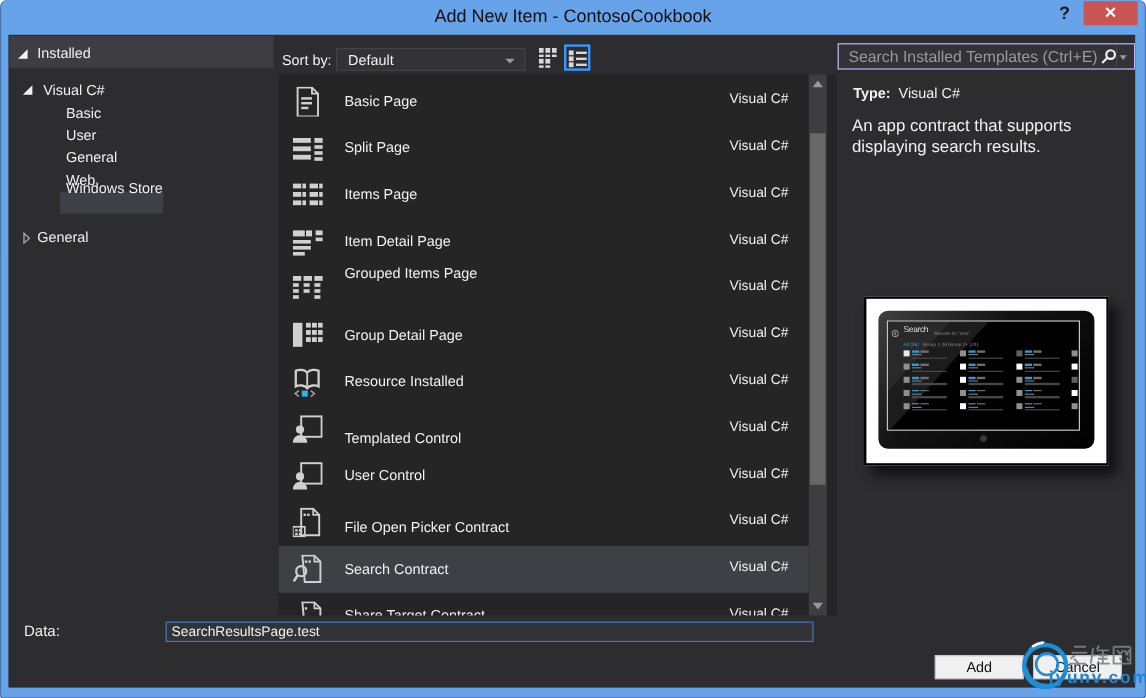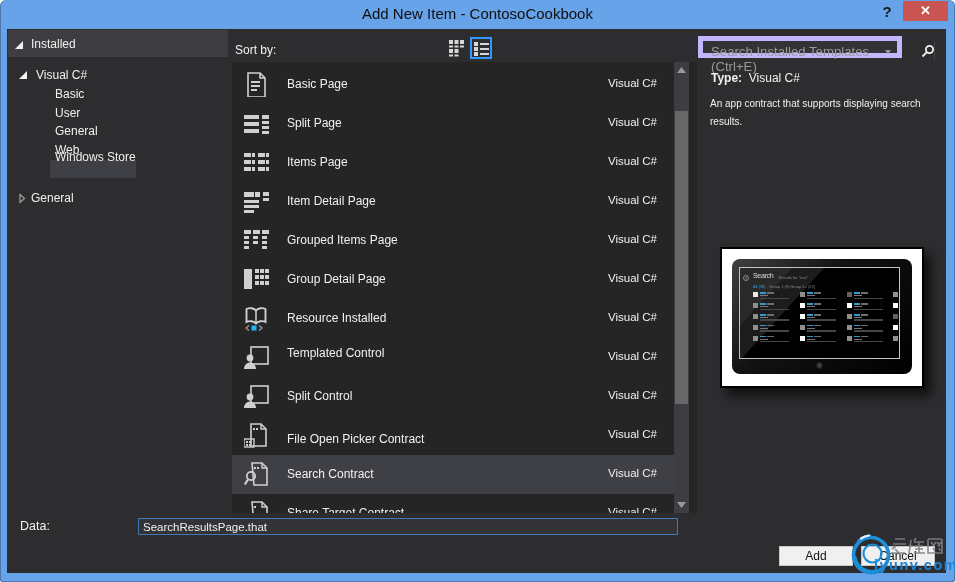--- a/index.html
+++ b/index.html
@@ -36,20 +36,24 @@
 <div class="abs txt" style="left:48px;top:95px;">General</div>
 <div class="abs txt" style="left:48px;top:114px;">Web</div>
 <div class="abs" style="left:43px;top:131px;width:86px;height:18px;background:#3f3f46;"></div>
 <div class="abs txt" style="left:48px;top:121px;">Windows Store</div>
 <svg class="abs" style="left:12px;top:164px;" width="7" height="11" viewBox="0 0 7 11">
       <path d="M1 1.5 L5.5 5.5 L1 9.5 Z" fill="none" stroke="#a0a0a0" stroke-width="1.2"></path>
     </svg>
 <div class="abs txt" style="left:24px;top:162px;">General</div>
 
 <div class="abs txt" style="left:228px;top:14px;">Sort by:</div>
+<div class="abs" style="left:273px;top:11px;width:158px;height:19px;background:#333337;border:1px solid #434346;box-sizing:border-box;">
+  <div class="abs txt" style="left:9px;top:2px;">Default</div>
+  <div class="abs" style="right:8px;top:8px;width:0;height:0;border-left:4px solid transparent;border-right:4px solid transparent;border-top:4px solid #999;"></div>
+</div>
 
 <svg class="abs" style="left:442px;top:11px;" width="15" height="17" viewBox="0 0 15 17">
   <g fill="#d8d8d8">
     <rect x="0" y="0" width="4" height="4"></rect>
         <rect x="5.5" y="0" width="4" height="4"></rect>
         <rect x="11" y="0" width="4" height="4"></rect>
     <rect x="0" y="5.5" width="4" height="2"></rect>
         <rect x="5.5" y="5.5" width="4" height="2"></rect>
         <rect x="11" y="5.5" width="4" height="2"></rect>
     <rect x="0" y="9" width="4" height="4"></rect>
@@ -141,21 +145,21 @@
             <rect x="0" y="18" width="5" height="3"></rect>
             <rect x="9" y="2" width="7" height="4"></rect>
             <rect x="9" y="8" width="5" height="3"></rect>
             <rect x="9" y="13" width="5" height="3"></rect>
             <rect x="18" y="2" width="7" height="4"></rect>
             <rect x="18" y="8" width="5" height="3"></rect>
             <rect x="18" y="13" width="5" height="3"></rect>
             <rect x="18" y="18" width="5" height="3"></rect>
           </g>
         </svg>
-        <div class="abs txt" style="left:55px;top:12px;">Grouped Items Page</div>
+        <div class="abs txt" style="left:55px;top:0;">Grouped Items Page</div>
         <div class="abs txt" style="right:17px;top:12.5px;font-size:11.5px;">Visual C#</div>
       </div>
       <div class="abs" style="left:0;top:197.5px;width:442px;height:39px;">
         <svg class="abs" style="left:12px;top:7px;" width="25" height="25" viewBox="0 0 25 25">
           <g fill="#d0d0d0">
             <rect x="0" y="2" width="8" height="20"></rect>
             <rect x="11" y="2" width="4" height="4"></rect>
             <rect x="16" y="2" width="4" height="4"></rect>
             <rect x="21" y="2" width="4" height="4"></rect>
             <rect x="11" y="8" width="4" height="4"></rect>
@@ -178,30 +182,30 @@
         </svg>
         <div class="abs txt" style="left:55px;top:12px;">Resource Installed</div>
         <div class="abs txt" style="right:17px;top:12.5px;font-size:11.5px;">Visual C#</div>
       </div>
       <div class="abs" style="left:0;top:275.5px;width:442px;height:39px;">
         <svg class="abs" style="left:12px;top:7px;" width="25" height="25" viewBox="0 0 25 25">
           <rect x="7" y="2" width="17" height="17" fill="none" stroke="#d0d0d0" stroke-width="1.6"></rect>
           <circle cx="6" cy="13" r="3.4" fill="#d0d0d0"></circle>
           <path d="M0 24 c0-4 3-6.5 6-6.5 c3 0 6 2.5 6 6.5 z" fill="#d0d0d0"></path>
         </svg>
-        <div class="abs txt" style="left:55px;top:8px;">Templated Control</div>
+        <div class="abs txt" style="left:55px;top:20px;">Templated Control</div>
         <div class="abs txt" style="right:17px;top:12.5px;font-size:11.5px;">Visual C#</div>
       </div>
       <div class="abs" style="left:0;top:314.5px;width:442px;height:39px;">
         <svg class="abs" style="left:12px;top:7px;" width="25" height="25" viewBox="0 0 25 25">
           <rect x="7" y="2" width="17" height="17" fill="none" stroke="#d0d0d0" stroke-width="1.6"></rect>
           <circle cx="6" cy="13" r="3.4" fill="#d0d0d0"></circle>
           <path d="M0 24 c0-4 3-6.5 6-6.5 c3 0 6 2.5 6 6.5 z" fill="#d0d0d0"></path>
         </svg>
-        <div class="abs txt" style="left:55px;top:12px;">Split Control</div>
+        <div class="abs txt" style="left:55px;top:12px;">User Control</div>
         <div class="abs txt" style="right:17px;top:12.5px;font-size:11.5px;">Visual C#</div>
       </div>
       <div class="abs" style="left:0;top:353.5px;width:442px;height:39px;">
         <svg class="abs" style="left:12px;top:7px;" width="25" height="25" viewBox="0 0 25 25">
           <path d="M7 1 h10 l5 5 v17 h-15 z" fill="none" stroke="#d0d0d0" stroke-width="1.6"></path>
           <path d="M17 1 v5 h5" fill="none" stroke="#d0d0d0" stroke-width="1.4"></path>
           <rect x="9" y="5" width="2" height="2" fill="#d0d0d0"></rect>
           <rect x="12" y="5" width="2" height="2" fill="#d0d0d0"></rect>
           <g fill="#d0d0d0">
             <rect x="0" y="16" width="10" height="8" fill="none" stroke="#d0d0d0" stroke-width="1.4"></rect>
@@ -241,31 +245,31 @@
 <div class="abs" style="left:667px;top:33px;width:15px;height:451px;background:#3e3e42;">
   <svg class="abs" style="left:3px;top:5px;" width="9" height="6" viewBox="0 0 9 6">
         <path d="M0 6 L4.5 0 L9 6 Z" fill="#999"></path>
       </svg>
   <div class="abs" style="left:1px;top:49px;width:13px;height:293px;background:#686868;"></div>
   <svg class="abs" style="left:3px;top:440px;" width="9" height="6" viewBox="0 0 9 6">
         <path d="M0 0 L4.5 6 L9 0 Z" fill="#999"></path>
       </svg>
 </div>
 
-<div class="abs" style="left:691px;top:7px;width:204px;height:22px;background:#333337;border:5px solid #c4b5fd;box-sizing:border-box;">
+<div class="abs" style="left:691px;top:7px;width:248px;height:22px;background:#333337;border:1px solid #c4b5fd;box-sizing:border-box;">
   <div class="abs" style="left:231px;top:1px;width:1px;height:18px;background:#46464a;"></div>
   <div class="abs gray" style="left:8px;top:3px;font-size:13.2px;">Search Installed Templates (Ctrl+E)</div>
   <svg class="abs" style="left:218px;top:3px;" width="14" height="14" viewBox="0 0 14 14">
     <circle cx="8.5" cy="5.5" r="3.6" fill="none" stroke="#f1f1f1" stroke-width="1.8"></circle>
     <line x1="1.5" y1="12.5" x2="5.8" y2="8.2" stroke="#f1f1f1" stroke-width="1.8"></line>
   </svg>
   <div class="abs" style="right:6px;top:9px;width:0;height:0;border-left:3.5px solid transparent;border-right:3.5px solid transparent;border-top:4px solid #999;"></div>
 </div>
 <div class="abs txt" style="left:704px;top:42px;"><b>Type:</b>&nbsp; Visual C#</div>
-<div class="abs txt" style="left:703px;top:66px;width:238px;line-height:18px;font-size:10px;">An app contract that supports displaying search results.</div>
+<div class="abs txt" style="left:703px;top:66px;width:238px;line-height:18px;font-size:14px;">An app contract that supports displaying search results.</div>
 
 <div class="abs" style="left:713px;top:218px;width:200px;height:137px;background:#fff;border:2px solid #000;box-shadow:7px 8px 10px rgba(0,0,0,0.65);">
 
   <div class="abs" style="left:10px;top:10px;width:180px;height:115px;border-radius:8px;background:linear-gradient(133deg,#404040 0%,#121212 40%,#000 100%);">
 
     <div class="abs" style="left:7px;top:8px;width:159px;height:90px;border:1px solid #c4c4c4;background:#000;overflow:hidden;">
       <svg class="abs" style="left:0;top:0;" width="159" height="90" viewBox="0 0 159 90">
             <polygon points="0,0 84,0 2,90 0,90" fill="rgba(255,255,255,0.11)"></polygon>
             <polygon points="0,0 52,0 0,58" fill="rgba(255,255,255,0.06)"></polygon>
           </svg>
@@ -360,21 +364,21 @@
             <div class="abs" style="left:114px;top:73.19999999999999px;width:29px;height:1.3px;background:#474747;"></div>
             <div class="abs" style="left:153px;top:67.6px;width:5.4px;height:5.4px;background:#8f8f8f;"></div>
           </div>
     </div>
     <div class="abs" style="left:84px;top:103px;width:7px;height:7px;border-radius:50%;background:#3c3c3c;border:1px solid #1a1a1a;box-sizing:border-box;"></div>
   </div>
 </div>
 
 <div class="abs txt" style="left:13px;top:490px;font-size:12.5px;">Data:</div>
 <div class="abs" style="left:131px;top:489px;width:540px;height:17px;background:#333337;border:1px solid #3e79b8;box-sizing:border-box;">
-  <div class="abs txt" style="left:4px;top:1.5px;font-size:11.5px;">SearchResultsPage.that</div>
+  <div class="abs txt" style="left:4px;top:1.5px;font-size:11.5px;">SearchResultsPage.test</div>
 </div>
 <div class="abs" style="left:772px;top:517px;width:74px;height:20px;background:#f0f0f0;border:1px solid #c8c8c8;box-sizing:border-box;color:#111;font-size:12px;text-align:center;line-height:18px;">Add</div>
 <div class="abs" style="left:854px;top:517px;width:74px;height:20px;background:#f0f0f0;border:1px solid #c8c8c8;box-sizing:border-box;color:#111;font-size:12px;text-align:center;line-height:18px;">Cancel</div>
 
 <svg class="abs" style="left:838px;top:495px;" width="110px" height="52" viewBox="0 0 110 52">
   <g fill="none" stroke="#1d8ed8" stroke-linecap="round">
     <circle cx="26" cy="31" r="17.5" stroke-width="3.6"></circle>
     <path d="M9.5 34 A 17.5 17.5 0 0 0 31 47.5" stroke-width="4.4"></path>
     <circle cx="27.5" cy="29.5" r="9" stroke-width="2.2"></circle>
     <path d="M13.5 17 A 18.5 18.5 0 0 1 25 12" stroke-width="3"></path>

